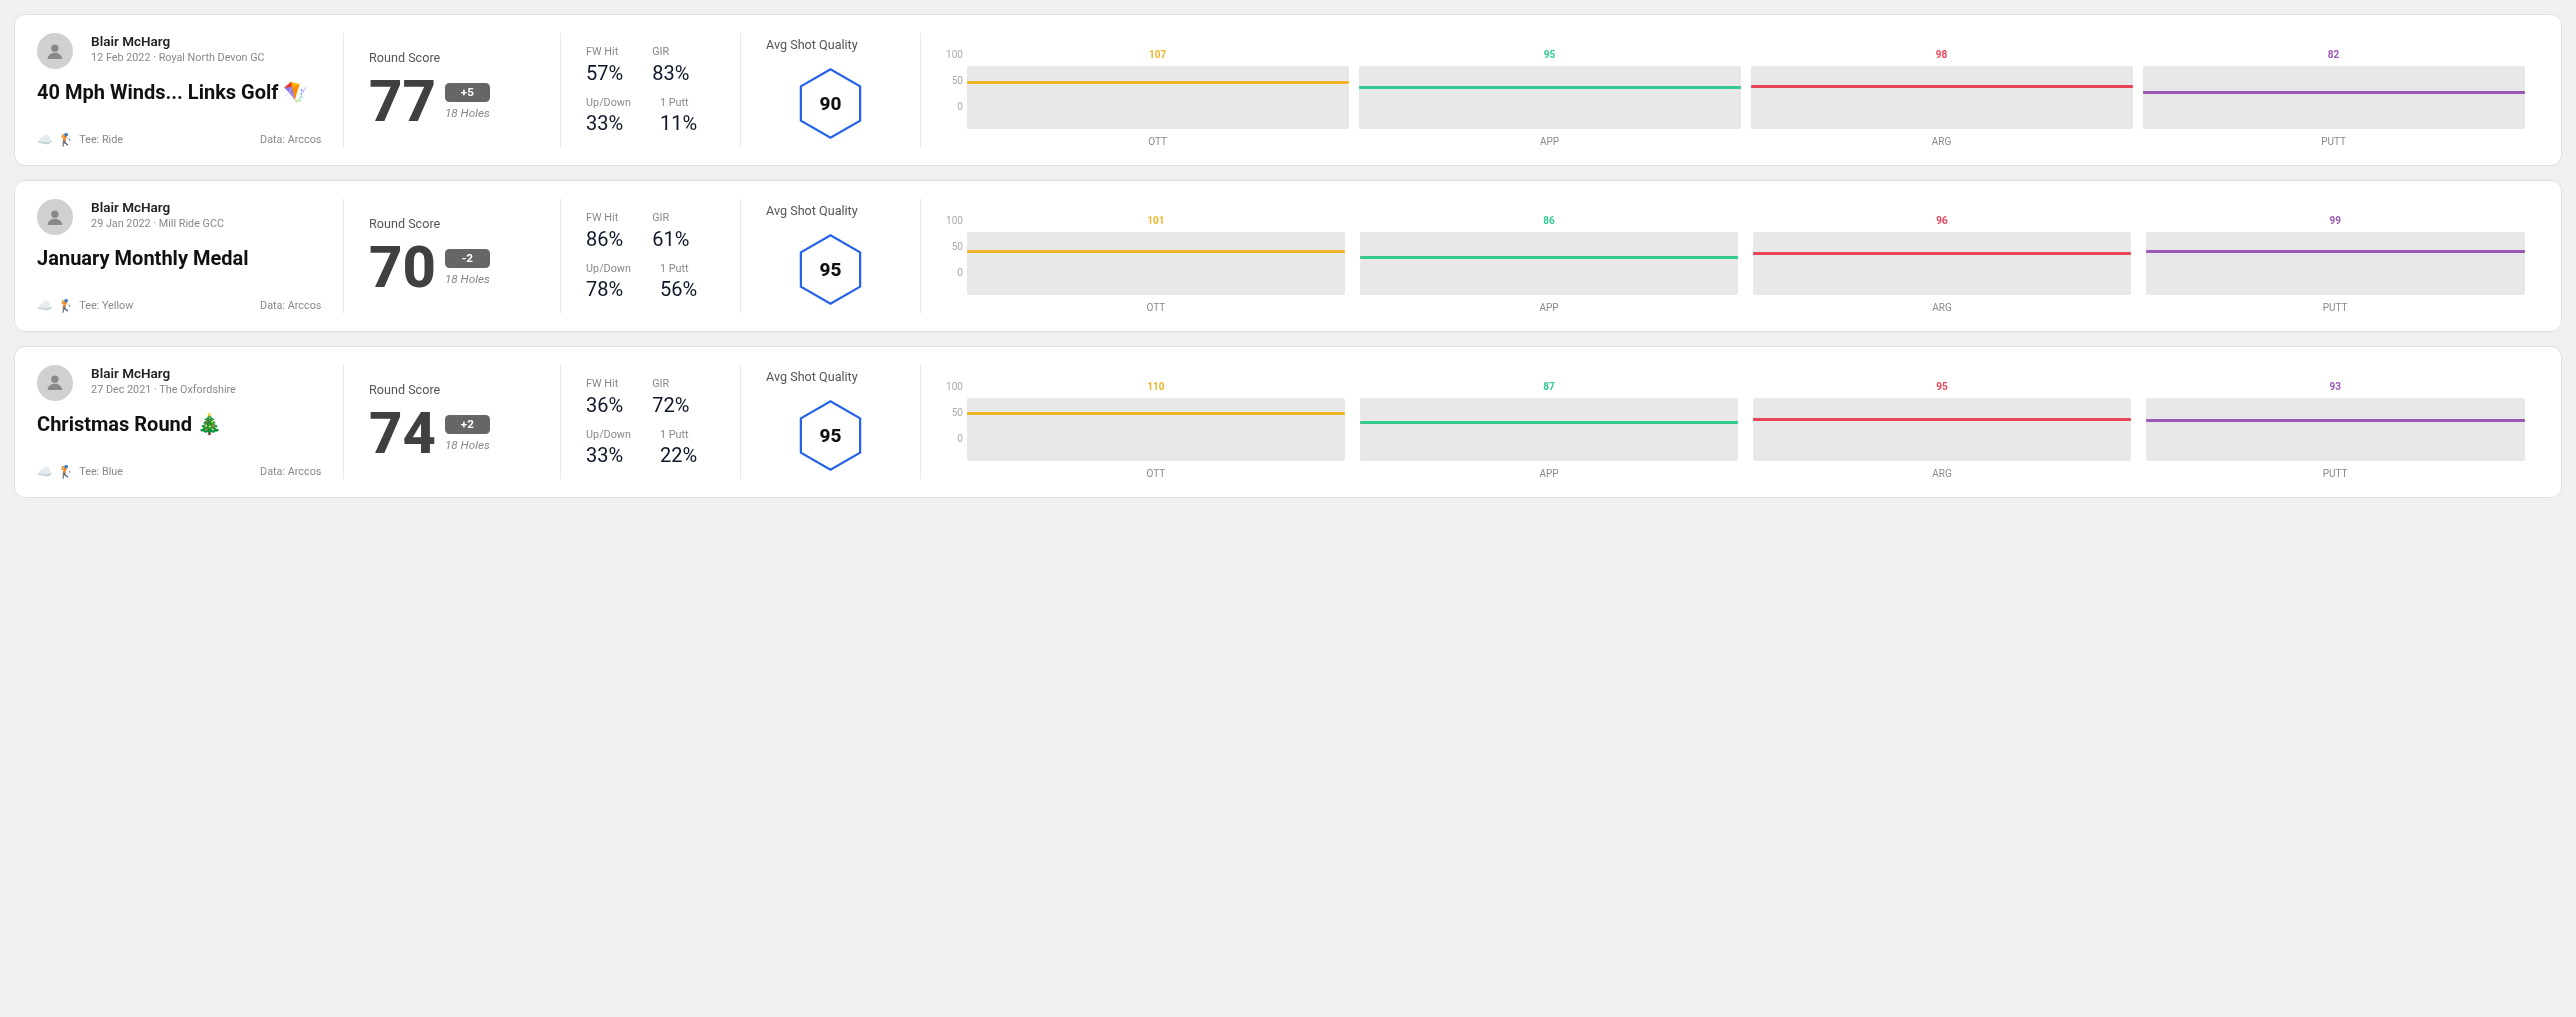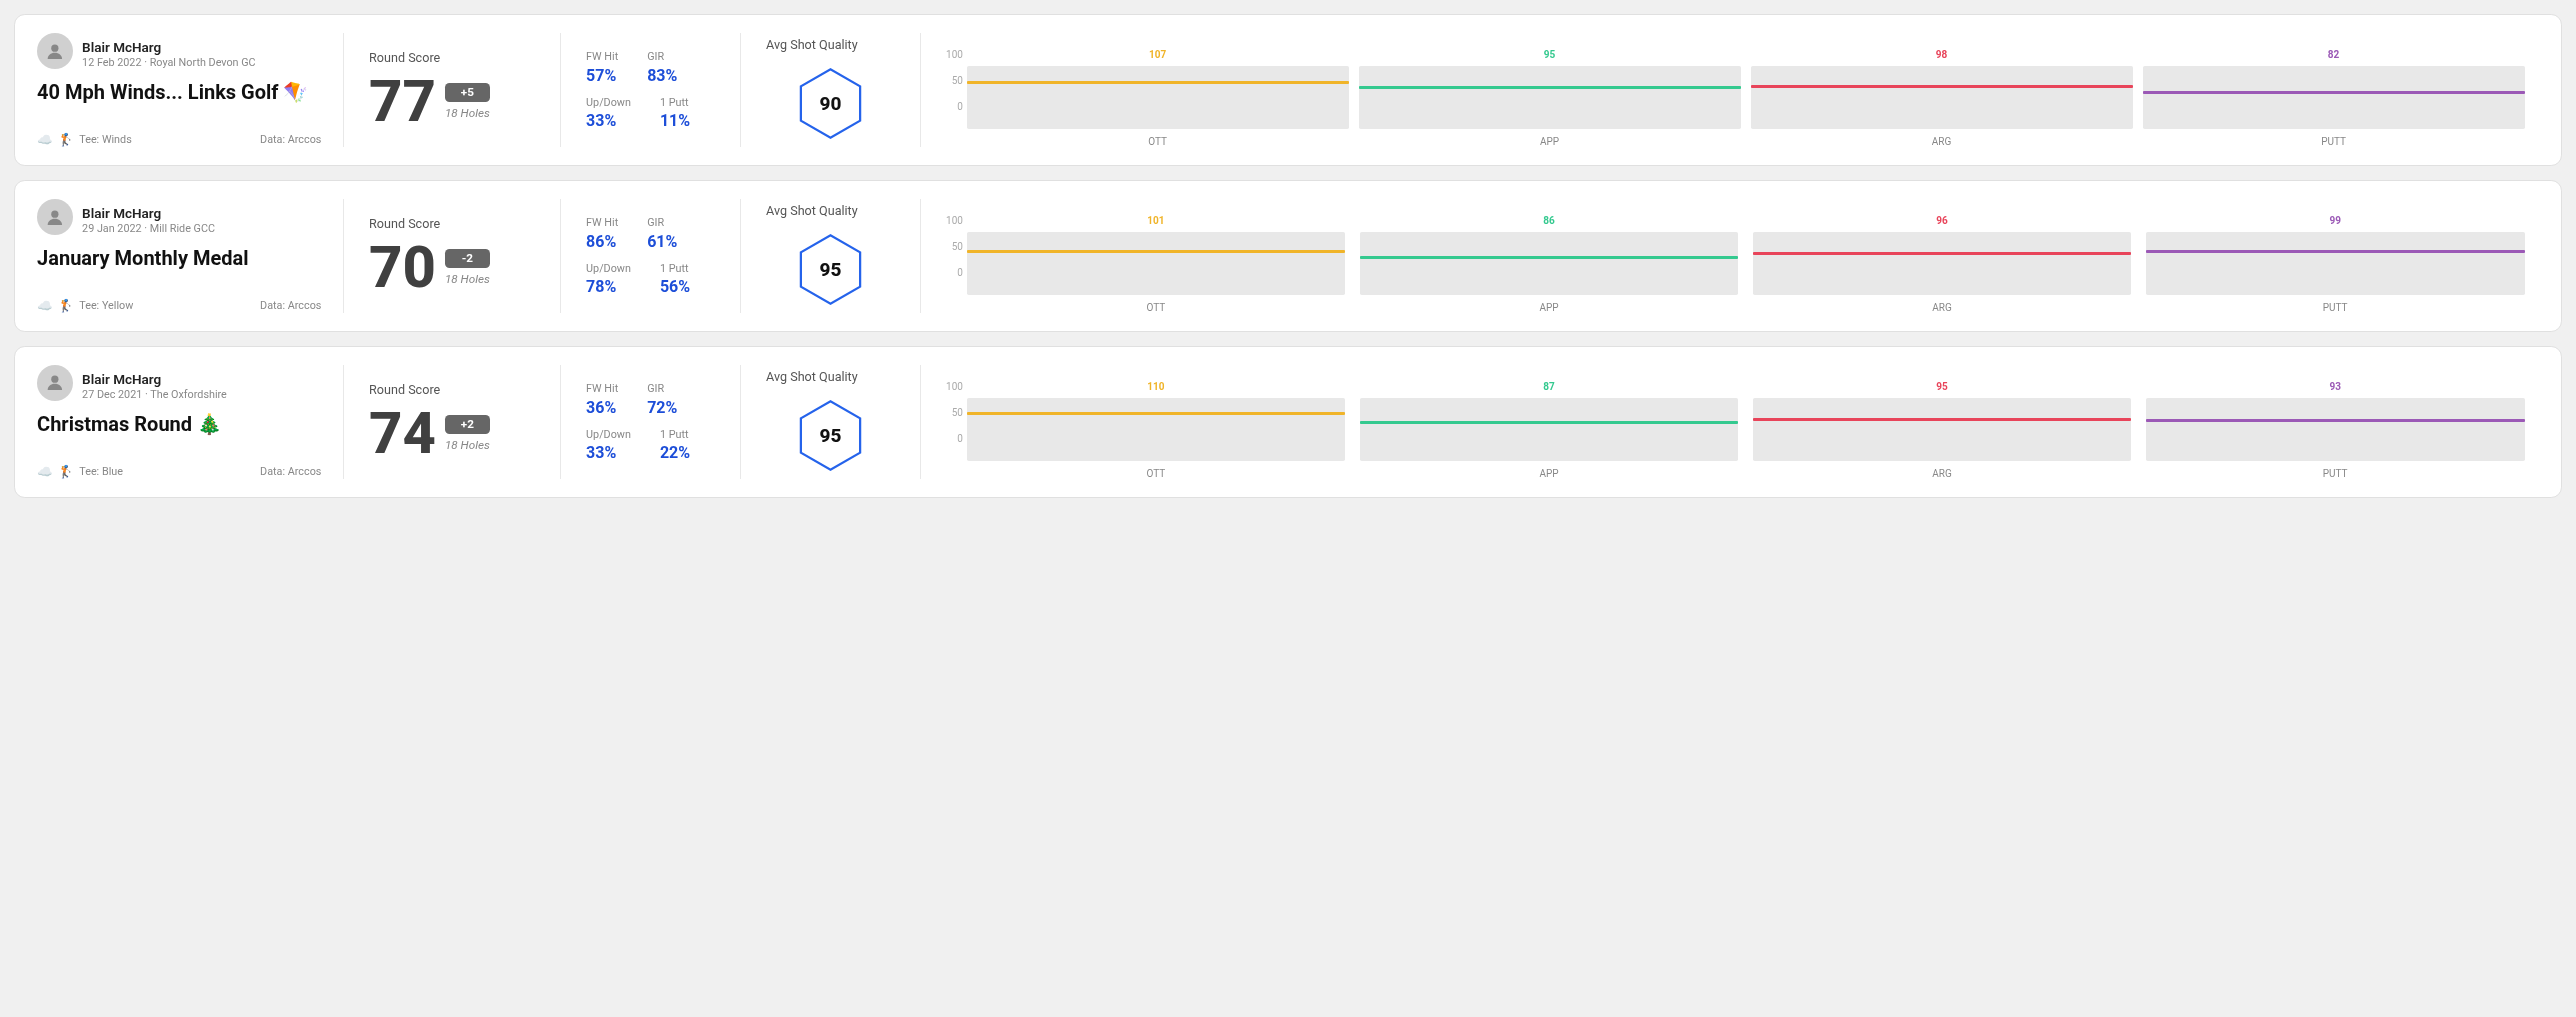--- a/index.html
+++ b/index.html
@@ -23,22 +23,22 @@
       width: 307px;
       min-width: 307px;
       padding-right: 21.7px;
       border-right: 0.9px solid #e8e8e8;
       display: flex;
       flex-direction: column;
       justify-content: space-between;
     }
     .user-info {
       display: flex;
-      align-items: flex-end;
-      gap: 9px;
+      align-items: flex-start;
+      gap: 18px;
       margin-bottom: 10.8px;
     }
     .avatar {
       width: 36px;
       height: 36px;
       border-radius: 50%;
       background: #d0d0d0;
       display: flex;
       align-items: center;
       justify-content: center;
@@ -89,21 +89,21 @@
       padding: 0 25px;
       border-right: 0.9px solid #e8e8e8;
       display: flex;
       flex-direction: column;
       justify-content: center;
       gap: 10.8px;
     }
     .stats-row { display: flex; gap: 29px; }
     .stat-item {}
     .stat-label { font-size: 10.8px; color: #888; margin-bottom: 2.7px; }
-    .stat-value { font-size: 16px; font-weight: 700; color: #1d4ed8; }
+    .stat-value { font-size: 20px; font-weight: 400; color: #0f172a; }
     .quality-section {
       width: 180px;
       min-width: 180px;
       padding: 0 25px;
       border-right: 0.9px solid #e8e8e8;
       display: flex;
       flex-direction: column;
       justify-content: center;
       align-items: center;
     }
@@ -171,21 +171,21 @@
           <div class="user-name">Blair McHarg</div>
           <div class="user-meta">12 Feb 2022 · Royal North Devon GC</div>
         </div>
       </div>
       <div class="round-title">40 Mph Winds... Links Golf 🪁</div>
     </div>
     <div class="bottom-info">
       <div class="tee-info">
         <span class="tee-icon">☁️</span>
         <span class="tee-icon">🏌</span>
-        <span>Tee: Winds</span>
+        <span>Tee: Ride</span>
       </div>
       <div>Data: Arccos</div>
     </div>
   </div>
       <div class="middle-section">
     <div class="round-score-label">Round Score</div>
     <div class="score-row">
       <div class="score-number">77</div>
       <div class="score-detail-col">
         <span class="score-badge badge-positive">+5</span>

